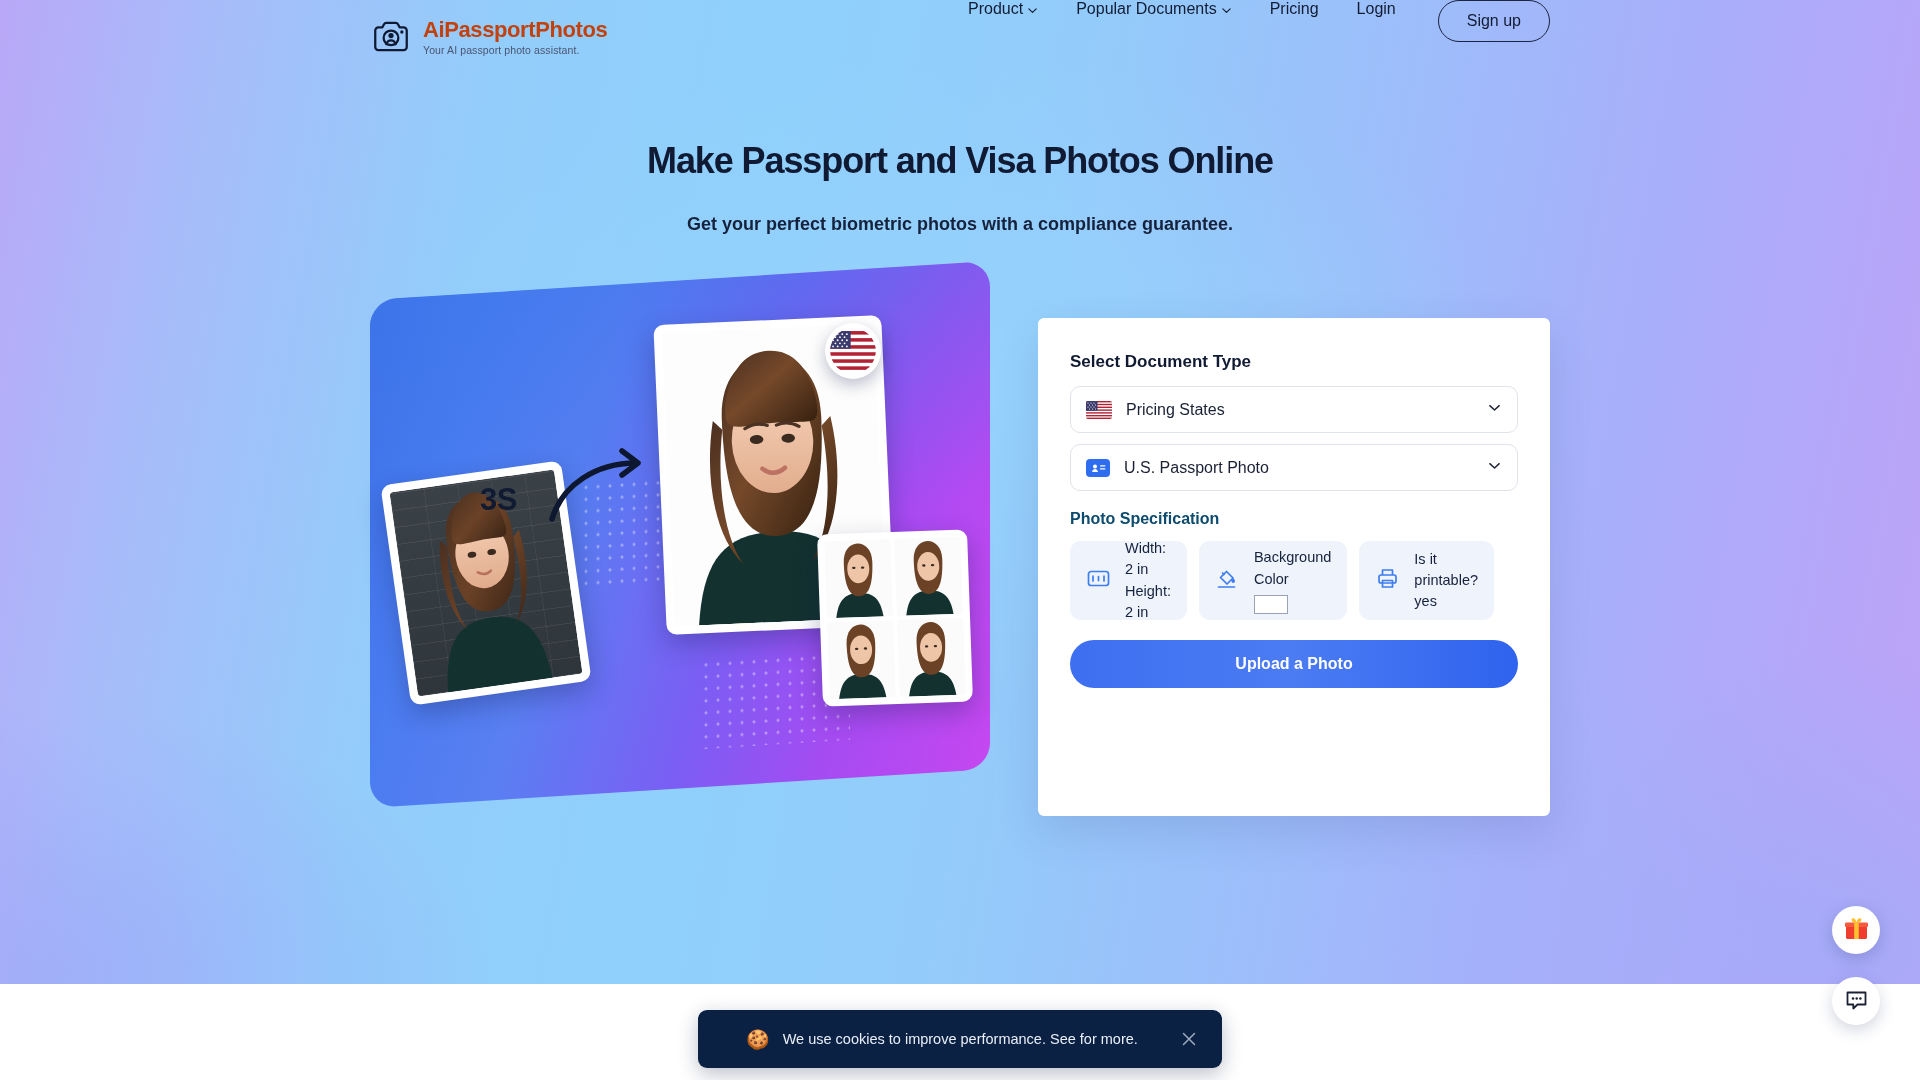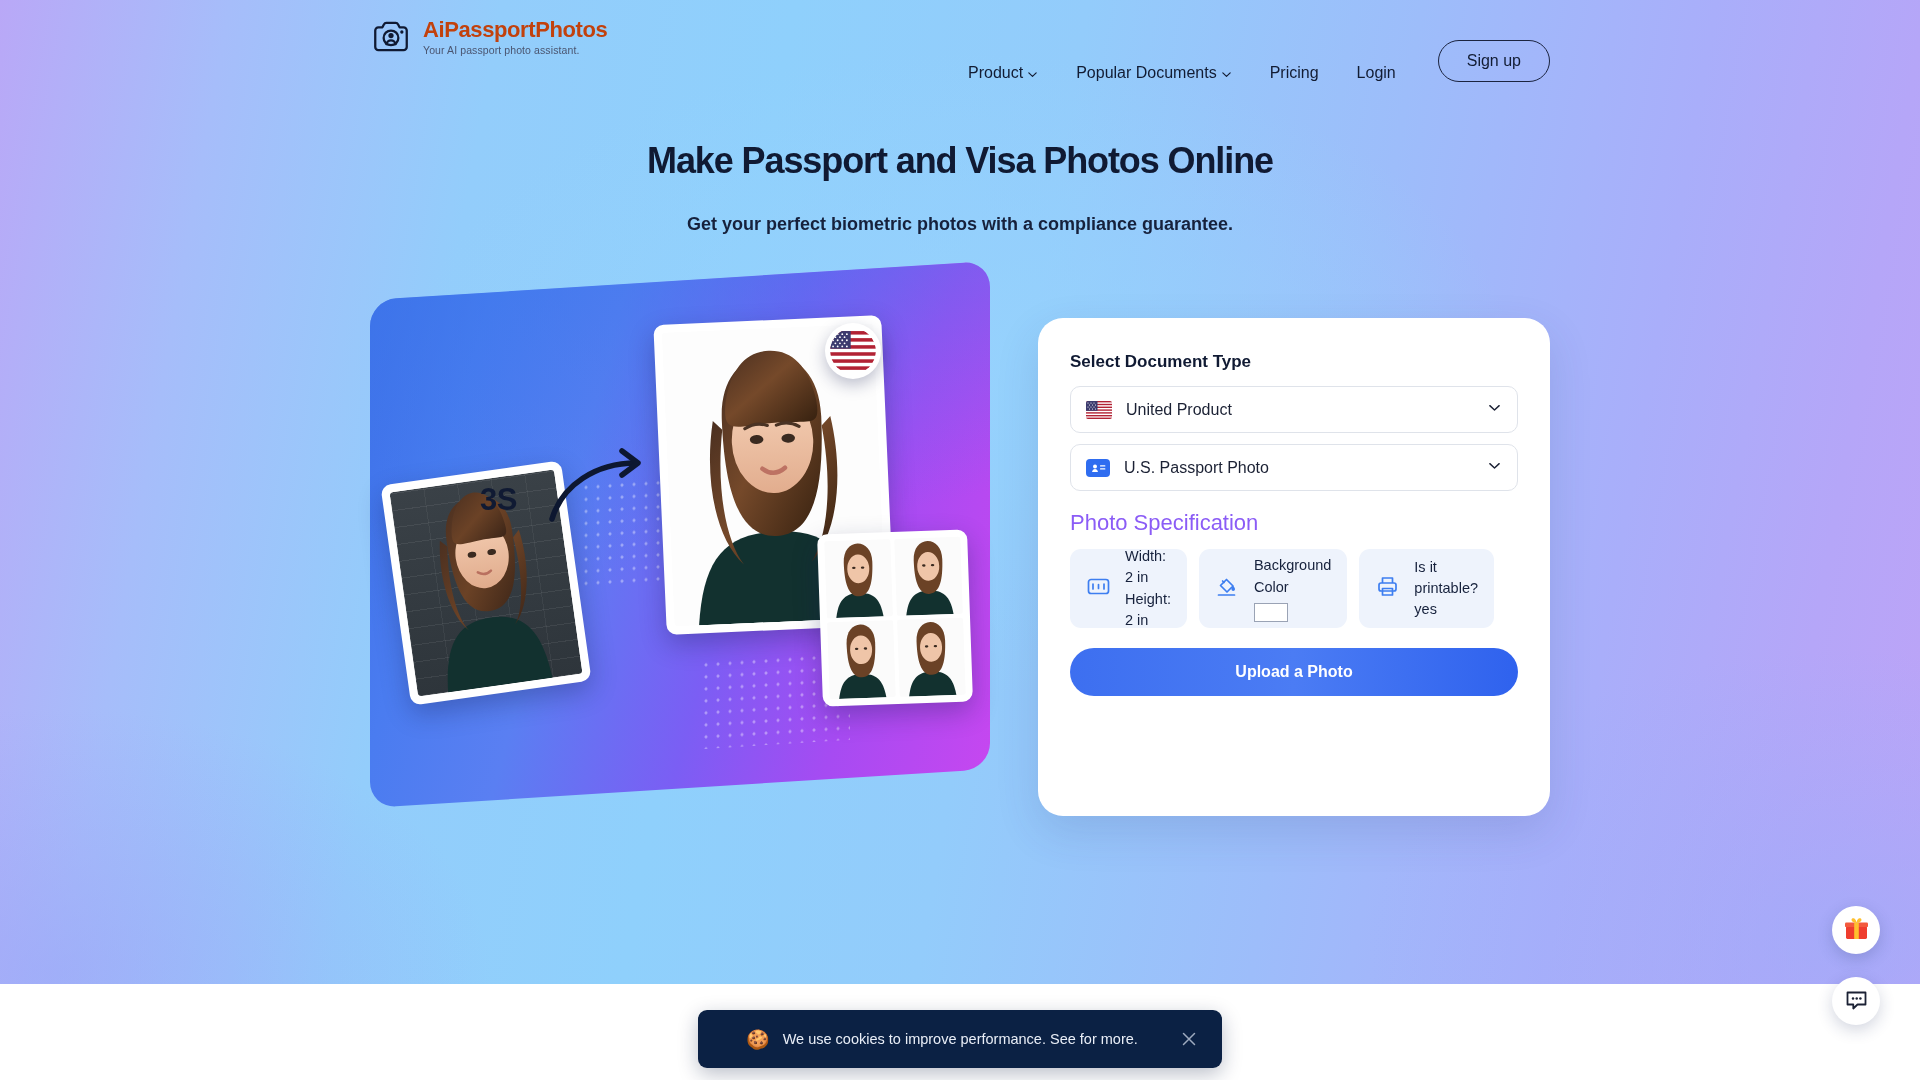--- a/index.html
+++ b/index.html
@@ -49,21 +49,21 @@
   .logo-title{
     font-size:22px; font-weight:700; color:#c2410c;
     letter-spacing:-.4px; line-height:1.05;
   }
   .logo-sub{
     font-size:10.5px; color:#4a5570; margin-top:2px; letter-spacing:.1px;
   }
 
   .nav{
     position:absolute; right:370px; top:0; height:82px;
-    display:flex; align-items:flex-end; gap:0px;
+    display:flex; align-items:flex-start; gap:0px;
   }
   .nav-item{
     display:flex; align-items:center; gap:4px;
     font-size:16px; color:#121c33; cursor:pointer;
     padding:0 19px; white-space:nowrap;
   }
   .chev{ width:11px; height:11px; display:block; margin-top:2px;}
   .signup-btn{
     margin-left:23px;
     border:1.6px solid #1b2440; border-radius:24px;
@@ -172,42 +172,42 @@
   .sec-label{
     position:absolute; left:110px; top:182px;
     font-size:31px; font-weight:700; color:#101a33; z-index:8;
     letter-spacing:-.5px;
   }
 
   
   .form-card{
     position:absolute; left:1038px; top:318px;
     width:512px; height:498px;
-    background:#fff; border-radius:25px;
+    background:#fff; border-radius:6px;
     box-shadow:0 16px 44px rgba(40,60,120,.14);
     padding:34px 32px 32px 32px;
     z-index:7;
   }
   .card-h{
     font-size:17px; font-weight:700; color:#101a33; margin-bottom:14px;
   }
   .select-row{
     height:47px; border:1px solid #dfe3ea; border-radius:10px;
     display:flex; align-items:center; padding:0 15px;
     margin-bottom:11px; cursor:pointer; background:#fff;
   }
   .select-row .lbl{ font-size:16px; color:#1b2134; margin-left:14px; flex:1; }
   .flag-mini{ width:26px; height:18px; display:block; border-radius:2px; }
   .idbadge{
     width:24px; height:18px; border-radius:4px; background:#2f6df0;
     display:flex; align-items:center; justify-content:center;
   }
   .chev-sel{ width:15px; height:15px; }
 
-  .spec-h{ font-size:22px; font-weight:400; color:#8b5cf6; margin:19px 0 13px 0; }
+  .spec-h{ font-size:16px; font-weight:700; color:#0c4a6e; margin:19px 0 13px 0; }
   .spec-grid{ display:grid; grid-template-columns:1fr 1fr 1fr 1fr; gap:12px; }
   .spec-card{
     background:#eef3fc; border-radius:11px; height:79px;
     display:flex; align-items:center; padding:0 16px; gap:14px;
   }
   .spec-ico{ width:25px; height:25px; flex:none; }
   .spec-txt{ font-size:14.5px; color:#16213c; line-height:1.45; }
   .swatch{
     width:34px; height:19px; background:#fff;
     border:1px solid #9aa3b5; margin-top:5px; display:block;
@@ -482,21 +482,21 @@
             <circle cx="9.5" cy="4" r=".6"></circle>
           <circle cx="2" cy="6" r=".6"></circle>
             <circle cx="5" cy="6" r=".6"></circle>
             <circle cx="8" cy="6" r=".6"></circle>
           <circle cx="3.5" cy="8" r=".6"></circle>
             <circle cx="6.5" cy="8" r=".6"></circle>
             <circle cx="9.5" cy="8" r=".6"></circle>
         </g>
       </svg>
     </span>
-    <span class="lbl">United Product</span>
+    <span class="lbl">Pricing States</span>
     <span>
       <svg class="chev-sel" viewBox="0 0 16 16">
           <path d="M3 6l5 4.6L13 6" stroke="#1b2134" stroke-width="1.5" fill="none" stroke-linecap="round" stroke-linejoin="round"></path>
         </svg>
     </span>
   </div>
 
   <div class="select-row">
     <span class="idbadge">
       <svg width="17" height="12" viewBox="0 0 17 12">

